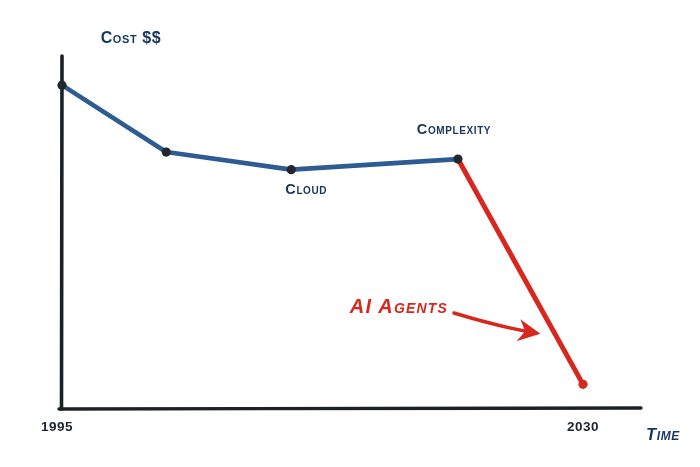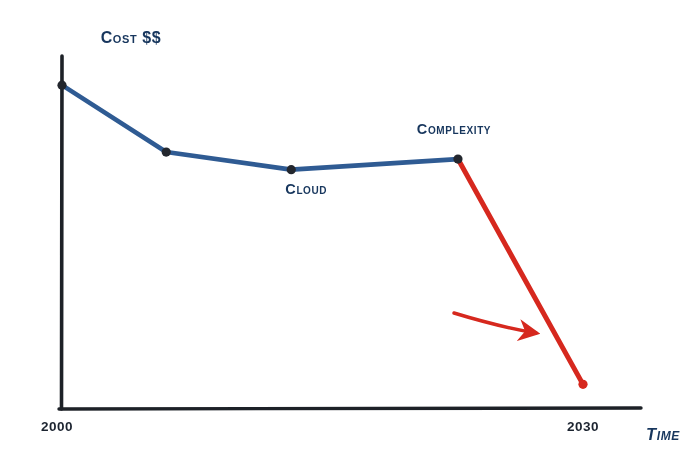--- a/index.html
+++ b/index.html
@@ -64,18 +64,19 @@
       <circle cx="457.96" cy="159.08" r="4.6" fill="#23272e"></circle>
       <circle cx="583" cy="384.36" r="4.6" fill="#d6281e"></circle>
       <path d="M 454 313 Q 500 327 536 333" stroke="#d6281e" stroke-width="3.4" fill="none" stroke-linecap="round" marker-end="url(#ah)"></path>
     </svg>
 
   <div class="label title">Cost $$</div>
 
   <div class="label point-label" style="left: 306.24px; top: 188.64px;">Cloud</div>
   <div class="label point-label" style="left: 454px; top: 129.08px;">Complexity</div>
 
+  <div class="label annotation" style="color: rgb(214, 40, 30);">AI Agents</div>
 
-  <div class="label tick tick-start">2000</div>
+  <div class="label tick tick-start">1995</div>
   <div class="label tick tick-end">2030</div>
 
   <div class="label axis-label">Time</div>
 </div>
 
 </body></html>

